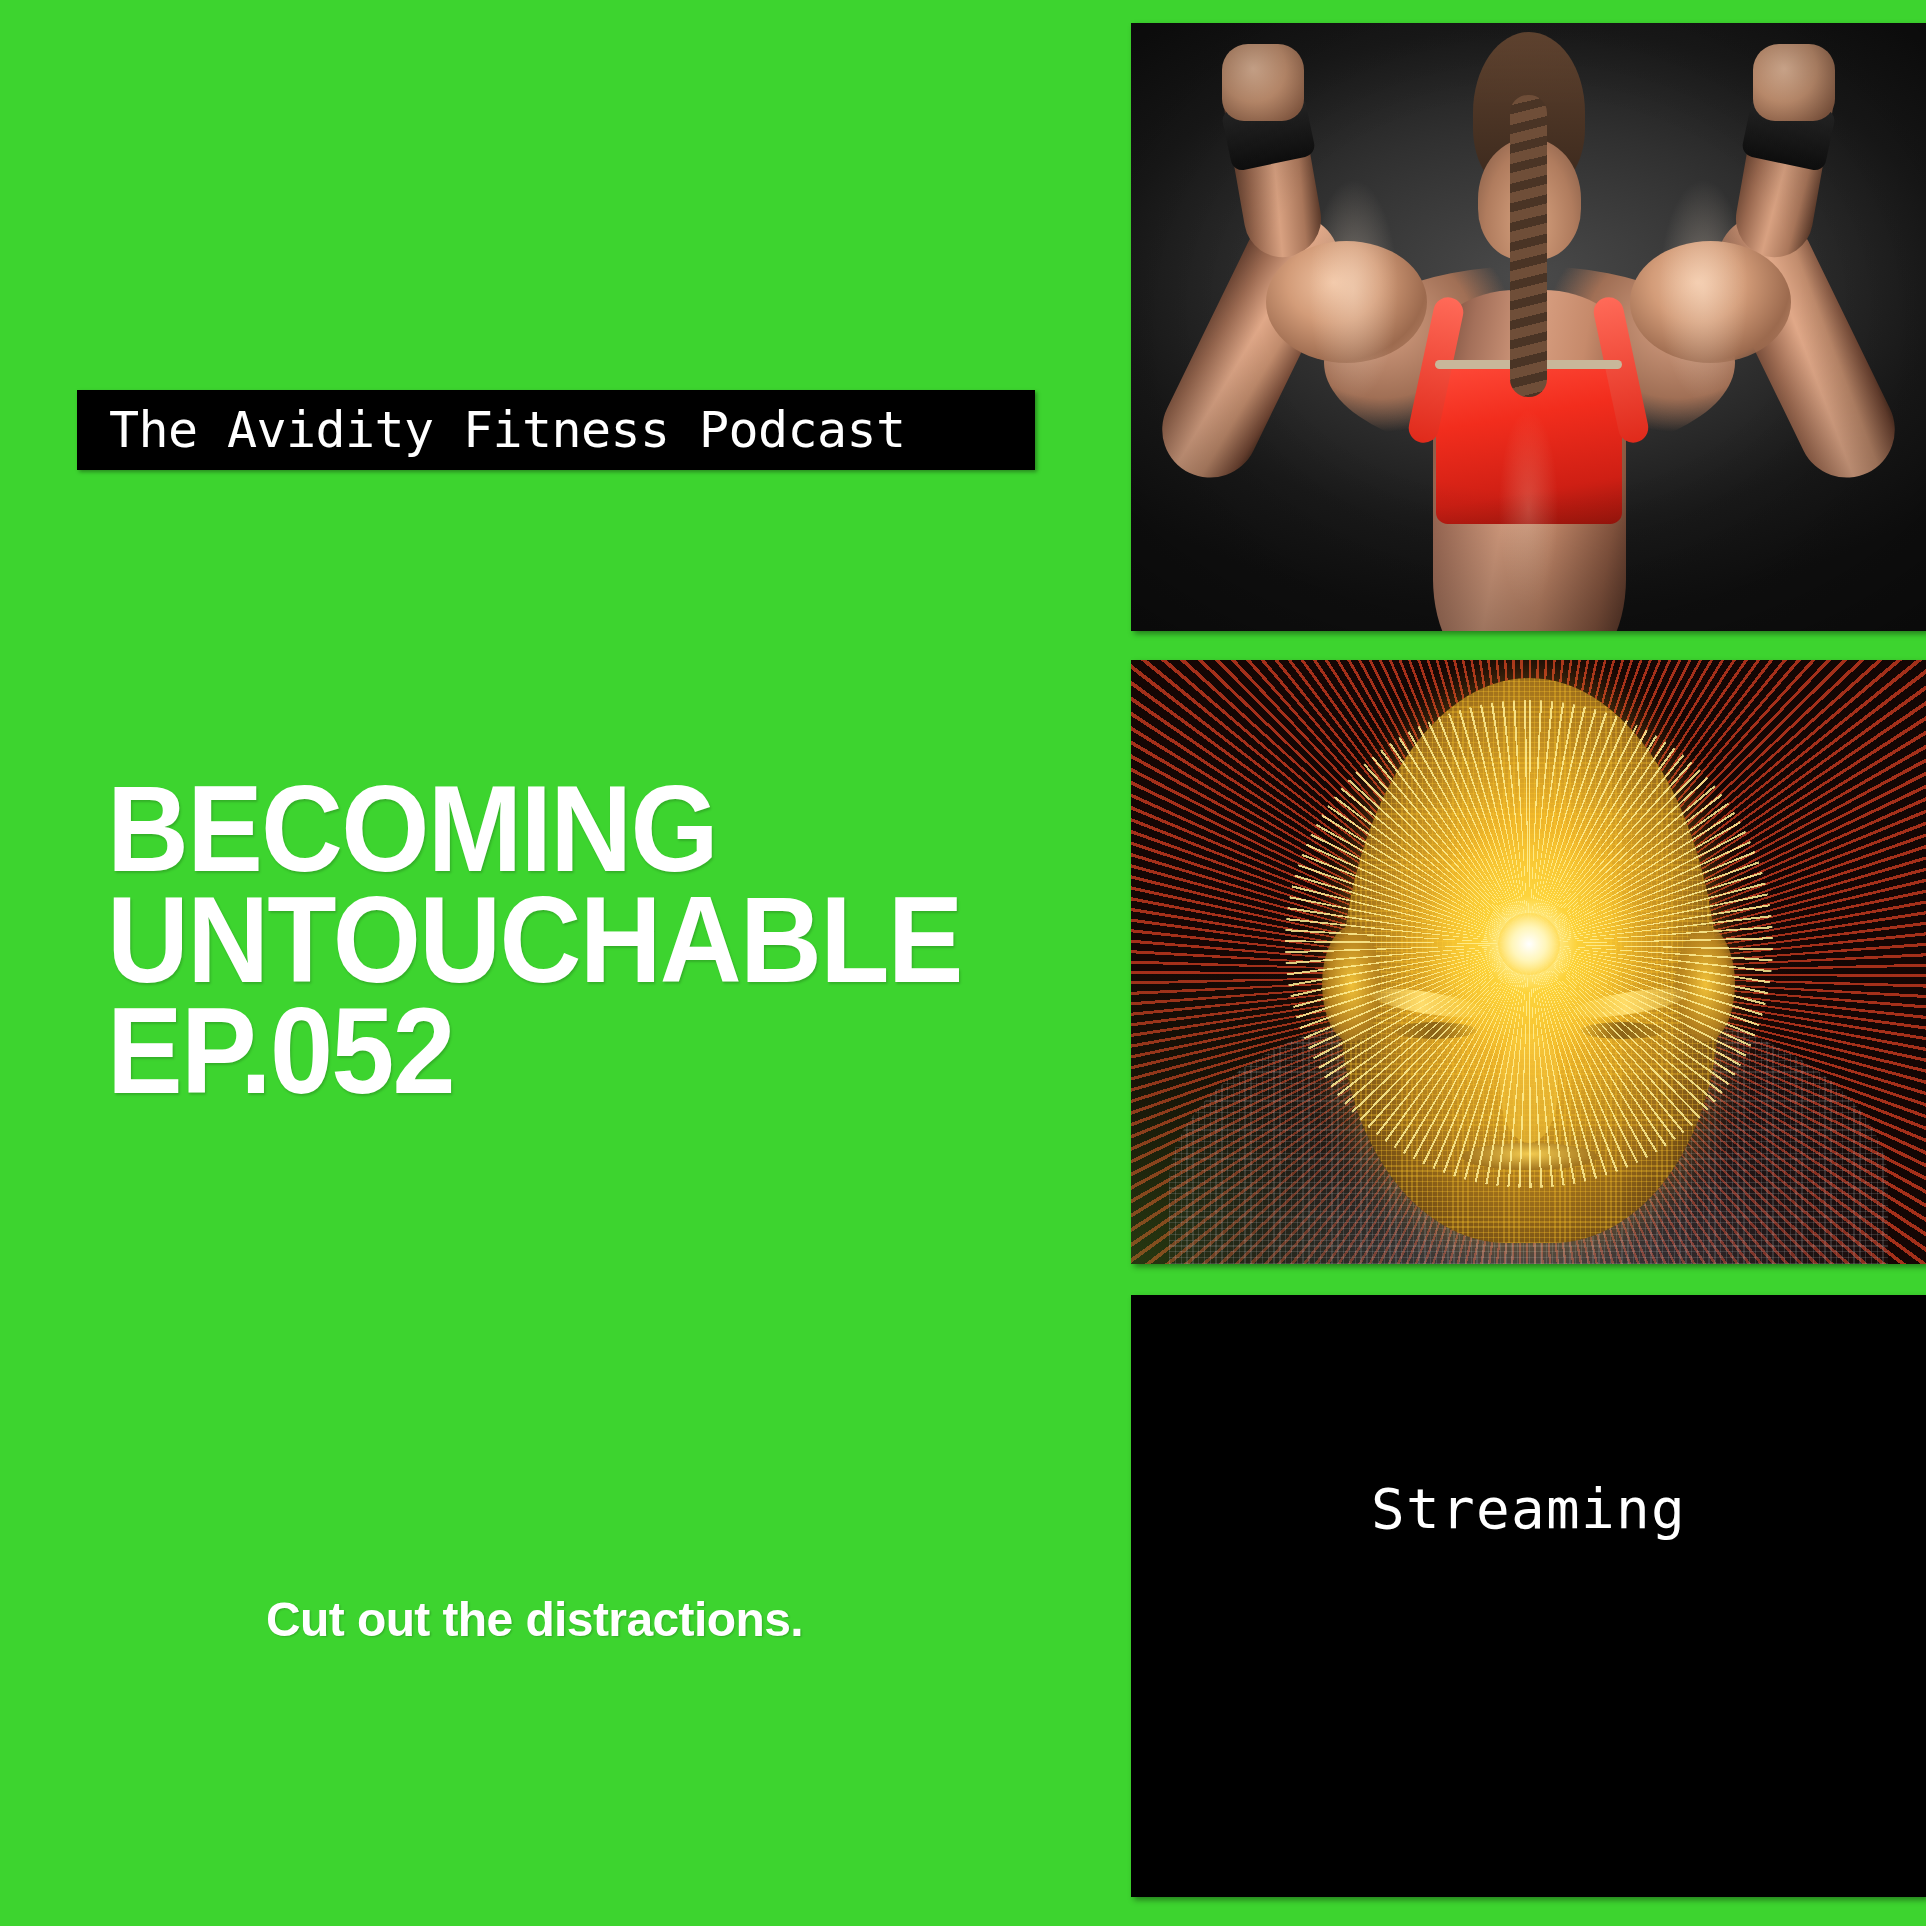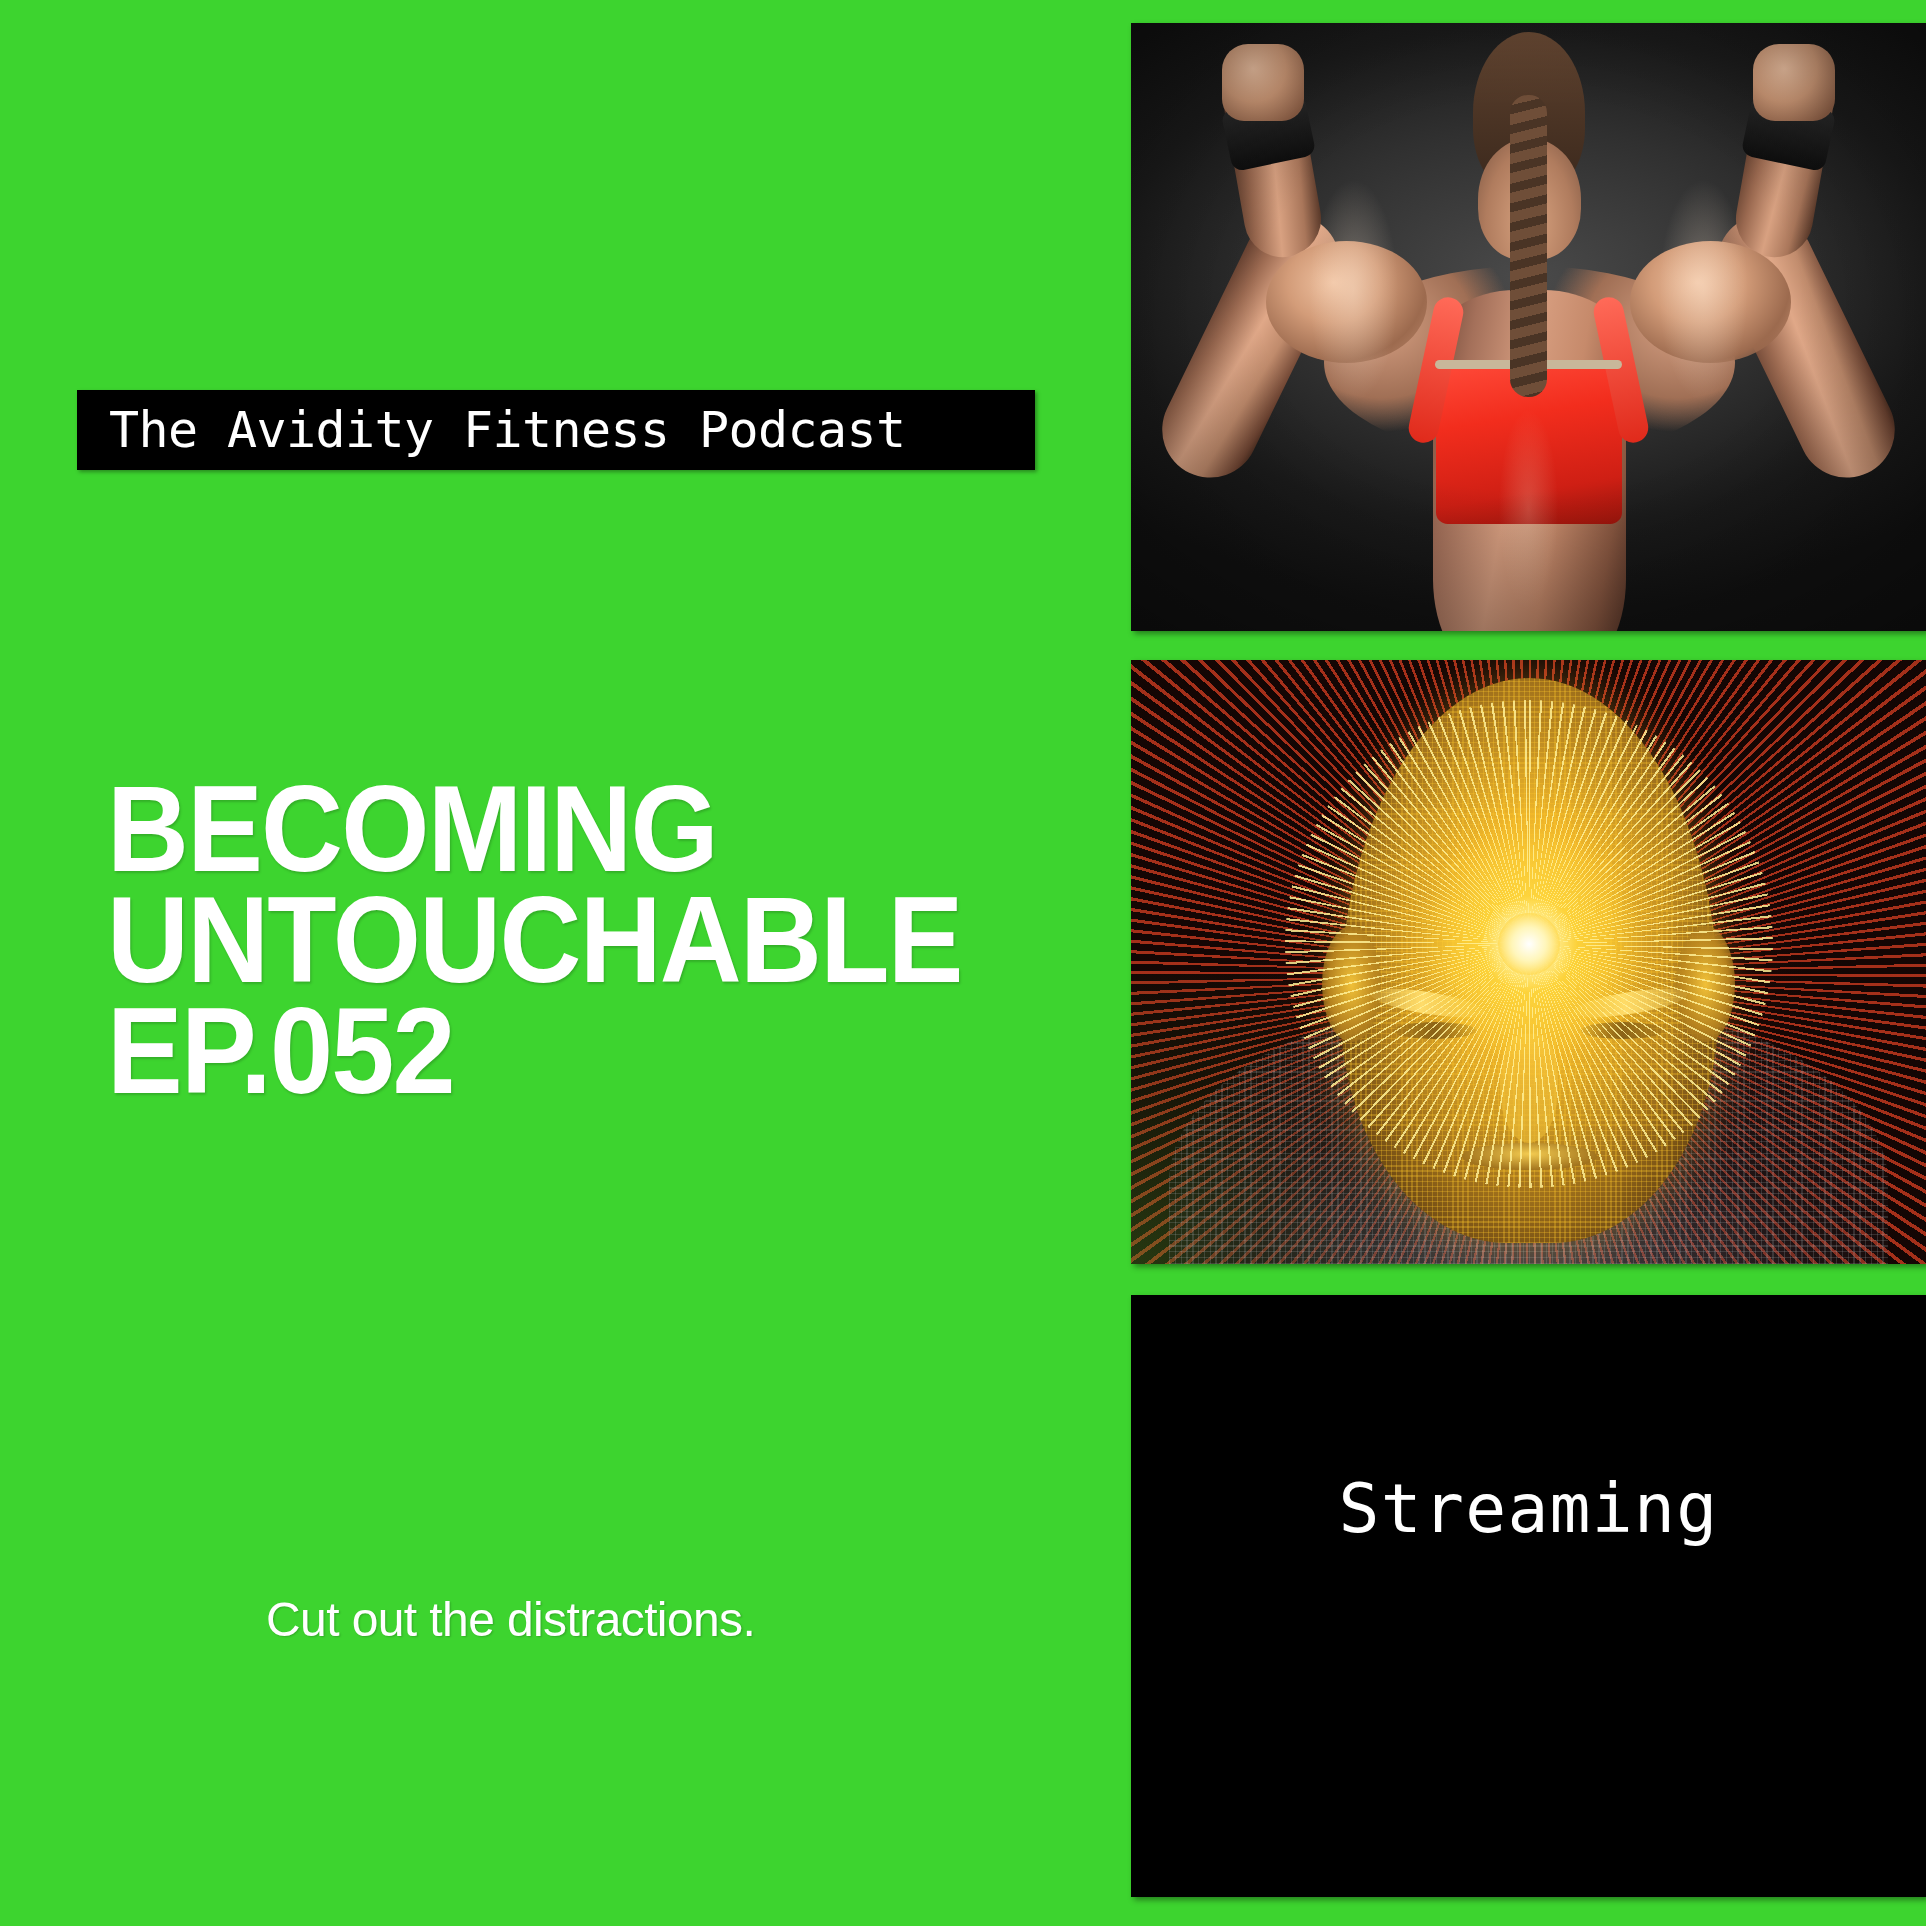--- a/index.html
+++ b/index.html
@@ -71,21 +71,21 @@
     white-space:nowrap;
     line-height:39px;
   }
 
   #tagline {
     position:absolute;
     left:266px; top:1592px;
     width:616px;
     color:#ffffff;
     font-family:"Liberation Sans", sans-serif;
-    font-weight:normal;
+    font-weight:bold;
     font-size:48px;
     letter-spacing:-0.6px;
     white-space:nowrap;
     text-shadow:1.3px 1.3px 1.9px rgba(0,0,0,0.18);
   }
 
   
 
   .panel {
     position:absolute;
@@ -359,21 +359,21 @@
     inset:0;
     display:flex;
     flex-direction:column;
     align-items:center;
     justify-content:flex-start;
     padding-top:159px;
   }
   #panel-stream .sline {
     color:#ffffff;
     font-family:"DejaVu Sans Mono", monospace;
-    font-size:68px;
+    font-size:56px;
     line-height:110px;
     letter-spacing:1.3px;
     white-space:nowrap;
     text-shadow:1.9px 1.9px 1.9px rgba(0,0,0,0.9);
   }
 </style>
 </head>
 <body>
 
 <div id="cover">

